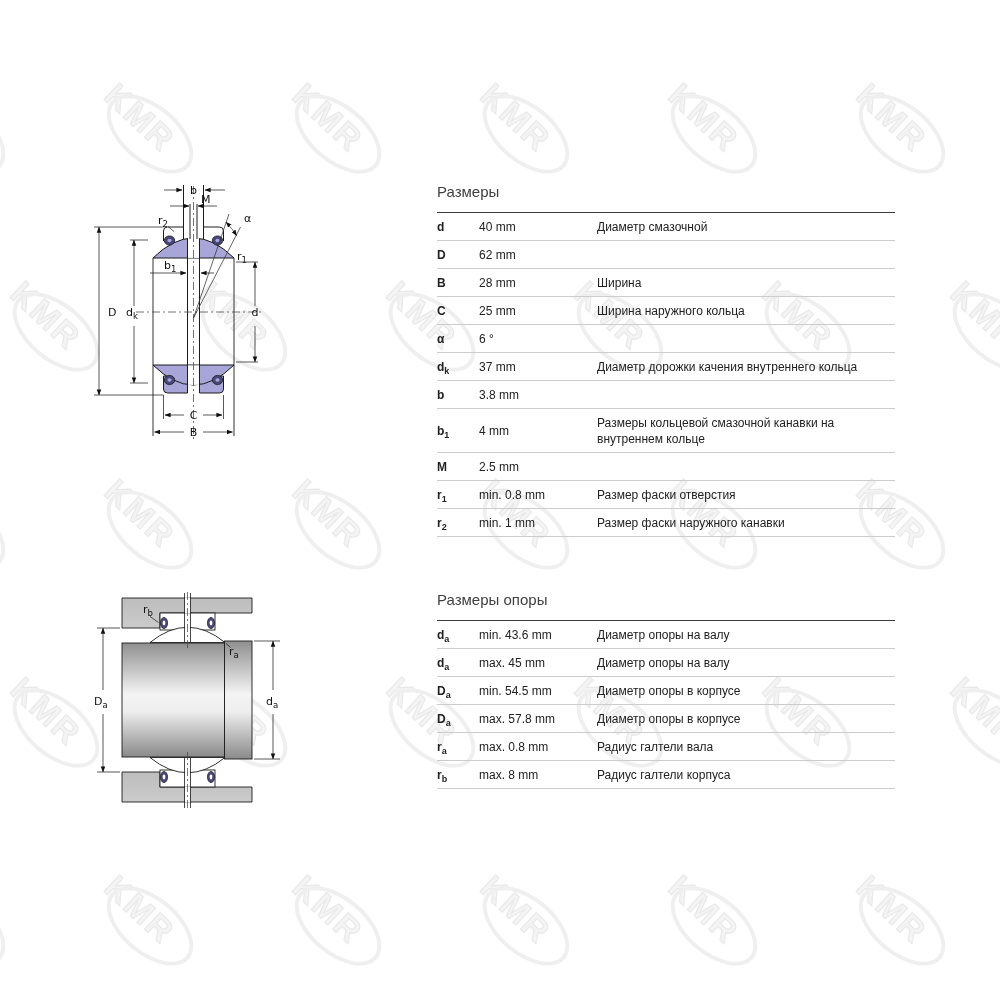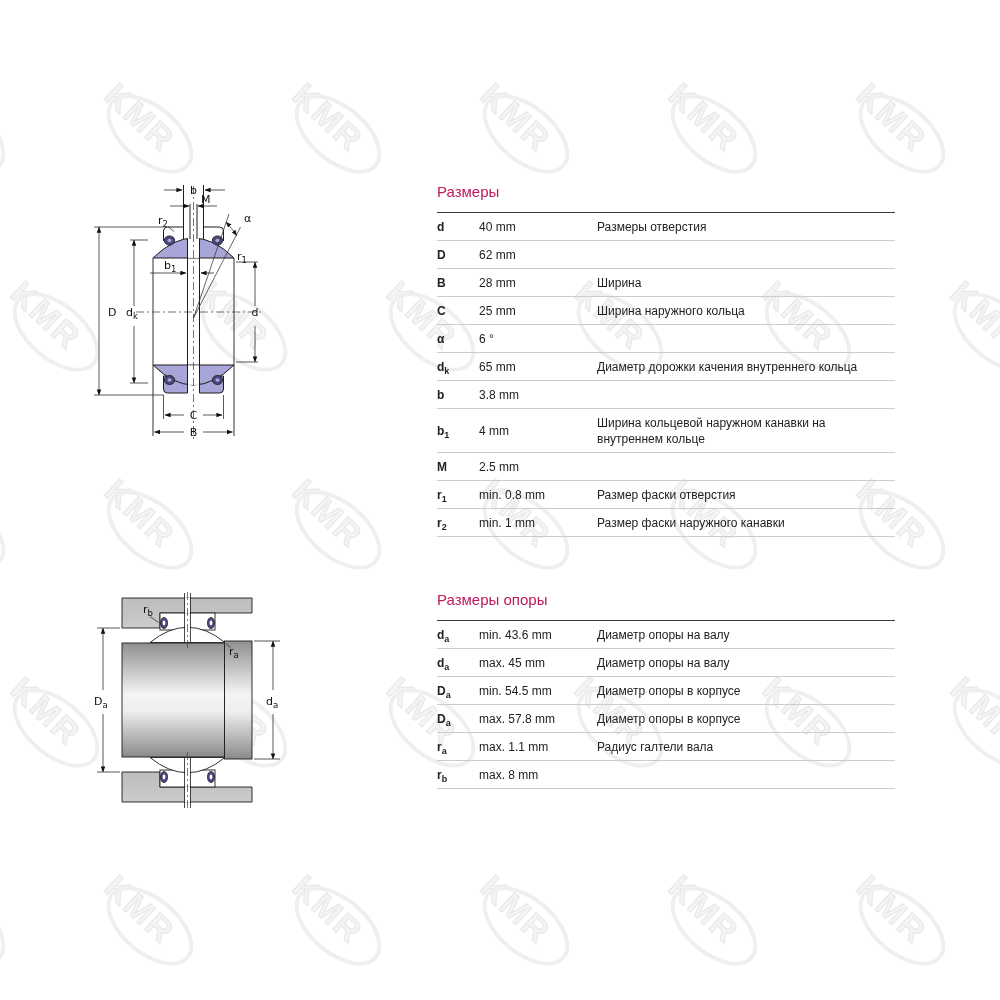--- a/index.html
+++ b/index.html
@@ -13,21 +13,21 @@
            transform:rotate(43deg);transform-origin:0 50%;white-space:nowrap;}
   .wm-oval{position:absolute;left:1px;top:30px;width:94px;height:50px;
            border:4px solid #efefef;border-radius:50%;transform:rotate(40deg);}
   
   #content{position:absolute;inset:0;z-index:1;}
   .diag{position:absolute;}
   svg text{font-family:"DejaVu Sans","Liberation Sans",sans-serif;font-size:11px;fill:#111;}
   svg .sub{font-size:8.5px;}
   
   .spec{position:absolute;left:437px;width:458px;}
-  .spec-title{font-size:15px;font-weight:400;color:#be185d;margin:0 0 12px 0;line-height:16px;}
+  .spec-title{font-size:15px;font-weight:400;color:#404040;margin:0 0 12px 0;line-height:16px;}
   .tbody{border-top:1.5px solid #3a3a3a;}
   .trow{display:flex;align-items:center;padding:5.5px 0;border-bottom:1px solid #cccccc;
         font-size:12px;line-height:16px;color:#222;}
   .sym{width:42px;font-weight:bold;flex:none;}
   .val{width:118px;flex:none;}
   .desc{flex:1;padding-right:2px;}
   sub{font-size:9px;line-height:0;}
 </style>
 </head>
 <body>
@@ -324,21 +324,21 @@
     <text x="4" y="115"><tspan>D</tspan><tspan class="sub" dy="2.5">a</tspan></text>
     <text x="176" y="115"><tspan>d</tspan><tspan class="sub" dy="2.5">a</tspan></text>
   </svg>
 
   <div class="spec" style="top:184px;">
     <h2 class="spec-title">Размеры</h2>
     <div class="tbody">
         <div class="trow">
           <span class="sym">d</span>
           <span class="val">40 mm</span>
-          <span class="desc">Размеры отверстия</span>
+          <span class="desc">Диаметр смазочной</span>
         </div>
         <div class="trow">
           <span class="sym">D</span>
           <span class="val">62 mm</span>
         </div>
         <div class="trow">
           <span class="sym">B</span>
           <span class="val">28 mm</span>
           <span class="desc">Ширина</span>
         </div>
@@ -346,31 +346,31 @@
           <span class="sym">C</span>
           <span class="val">25 mm</span>
           <span class="desc">Ширина наружного кольца</span>
         </div>
         <div class="trow">
           <span class="sym">α</span>
           <span class="val">6 °</span>
         </div>
         <div class="trow">
           <span class="sym">d<sub>k</sub></span>
-          <span class="val">65 mm</span>
+          <span class="val">37 mm</span>
           <span class="desc">Диаметр дорожки качения внутреннего кольца</span>
         </div>
         <div class="trow">
           <span class="sym">b</span>
           <span class="val">3.8 mm</span>
         </div>
         <div class="trow">
           <span class="sym">b<sub>1</sub></span>
           <span class="val">4 mm</span>
-          <span class="desc">Ширина кольцевой наружном канавки на внутреннем кольце</span>
+          <span class="desc">Размеры кольцевой смазочной канавки на внутреннем кольце</span>
         </div>
         <div class="trow">
           <span class="sym">M</span>
           <span class="val">2.5 mm</span>
         </div>
         <div class="trow">
           <span class="sym">r<sub>1</sub></span>
           <span class="val">min. 0.8 mm</span>
           <span class="desc">Размер фаски отверстия</span>
         </div>
@@ -400,23 +400,24 @@
           <span class="val">min. 54.5 mm</span>
           <span class="desc">Диаметр опоры в корпусе</span>
         </div>
         <div class="trow">
           <span class="sym">D<sub>a</sub></span>
           <span class="val">max. 57.8 mm</span>
           <span class="desc">Диаметр опоры в корпусе</span>
         </div>
         <div class="trow">
           <span class="sym">r<sub>a</sub></span>
-          <span class="val">max. 1.1 mm</span>
+          <span class="val">max. 0.8 mm</span>
           <span class="desc">Радиус галтели вала</span>
         </div>
         <div class="trow">
           <span class="sym">r<sub>b</sub></span>
           <span class="val">max. 8 mm</span>
+          <span class="desc">Радиус галтели корпуса</span>
         </div>
       </div>
   </div>
 
 </div>
 
 </body></html>

